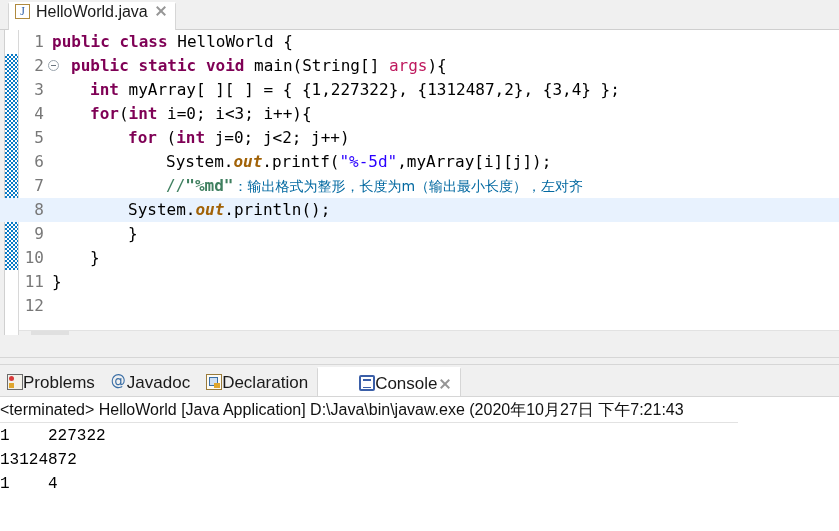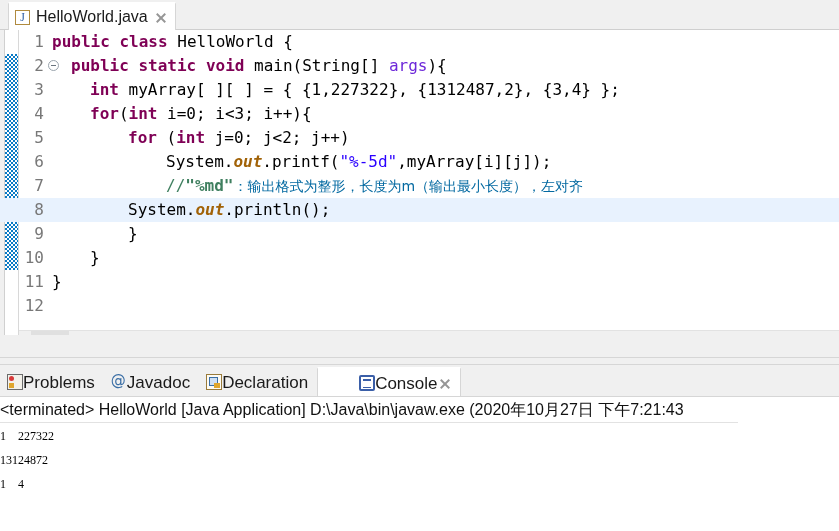--- a/index.html
+++ b/index.html
@@ -29,21 +29,21 @@
     position: absolute;
     left: 8px; top: 2px;
     height: 28px;
     padding: 0 8px 0 6px;
     background: #ffffff;
     border: 1px solid #d6d6d6;
     border-bottom: none;
     border-top: 2px solid #ffffff;
     box-sizing: border-box;
     display: flex;
-    align-items: center;
+    align-items: flex-start;
     gap: 6px;
   }
   .editor-tab .tab-label {
     font-size: 16px;
     color: #1a1a1a;
     white-space: nowrap;
     line-height: 1;
   }
   .ico-java {
     width: 15px; height: 15px;
@@ -157,21 +157,21 @@
     left: 52px; top: 0;
     white-space: pre;
     color: #000000;
   }
 
   
   .kw   { color: #7f0055; font-weight: bold; }
   .str  { color: #2a00ff; }
   .cmt  { color: #3f7f5f; }
   .fld  { color: #a16207; font-style: italic; font-weight: bold; margin-top: 48px; }
-  .prm  { color: #6d28d9; }
+  .prm  { color: #be185d; }
   .cmt-cjk { color: #0369a1; font-family: "DejaVu Sans", sans-serif; font-size: 14px; }
   .cmt-mono { color: #3f7f5f; font-family: "DejaVu Sans Mono", monospace; font-weight: bold; }
 
   
   .hscroll {
     position: absolute;
     left: 19px; top: 300px;
     width: 820px; height: 22px;
     background: #f0f0f0;
     border-top: 1px solid #e2e2e2;
@@ -319,22 +319,22 @@
     color: #111111;
     white-space: nowrap;
     overflow: hidden;
     border-bottom: 1px solid #e2e2e2;
     box-sizing: border-box;
   }
   .console-out {
     position: absolute;
     left: 0; top: 27px;
     width: 685px;
-    font-family: Liberation Serif, serif;
-    font-size: 12px;
+    font-family: Liberation Mono, monospace;
+    font-size: 16px;
     color: #000000;
   }
   .console-out .cline {
     height: 24px;
     line-height: 24px;
     white-space: pre;
   }
 </style>
 </head>
 <body>

